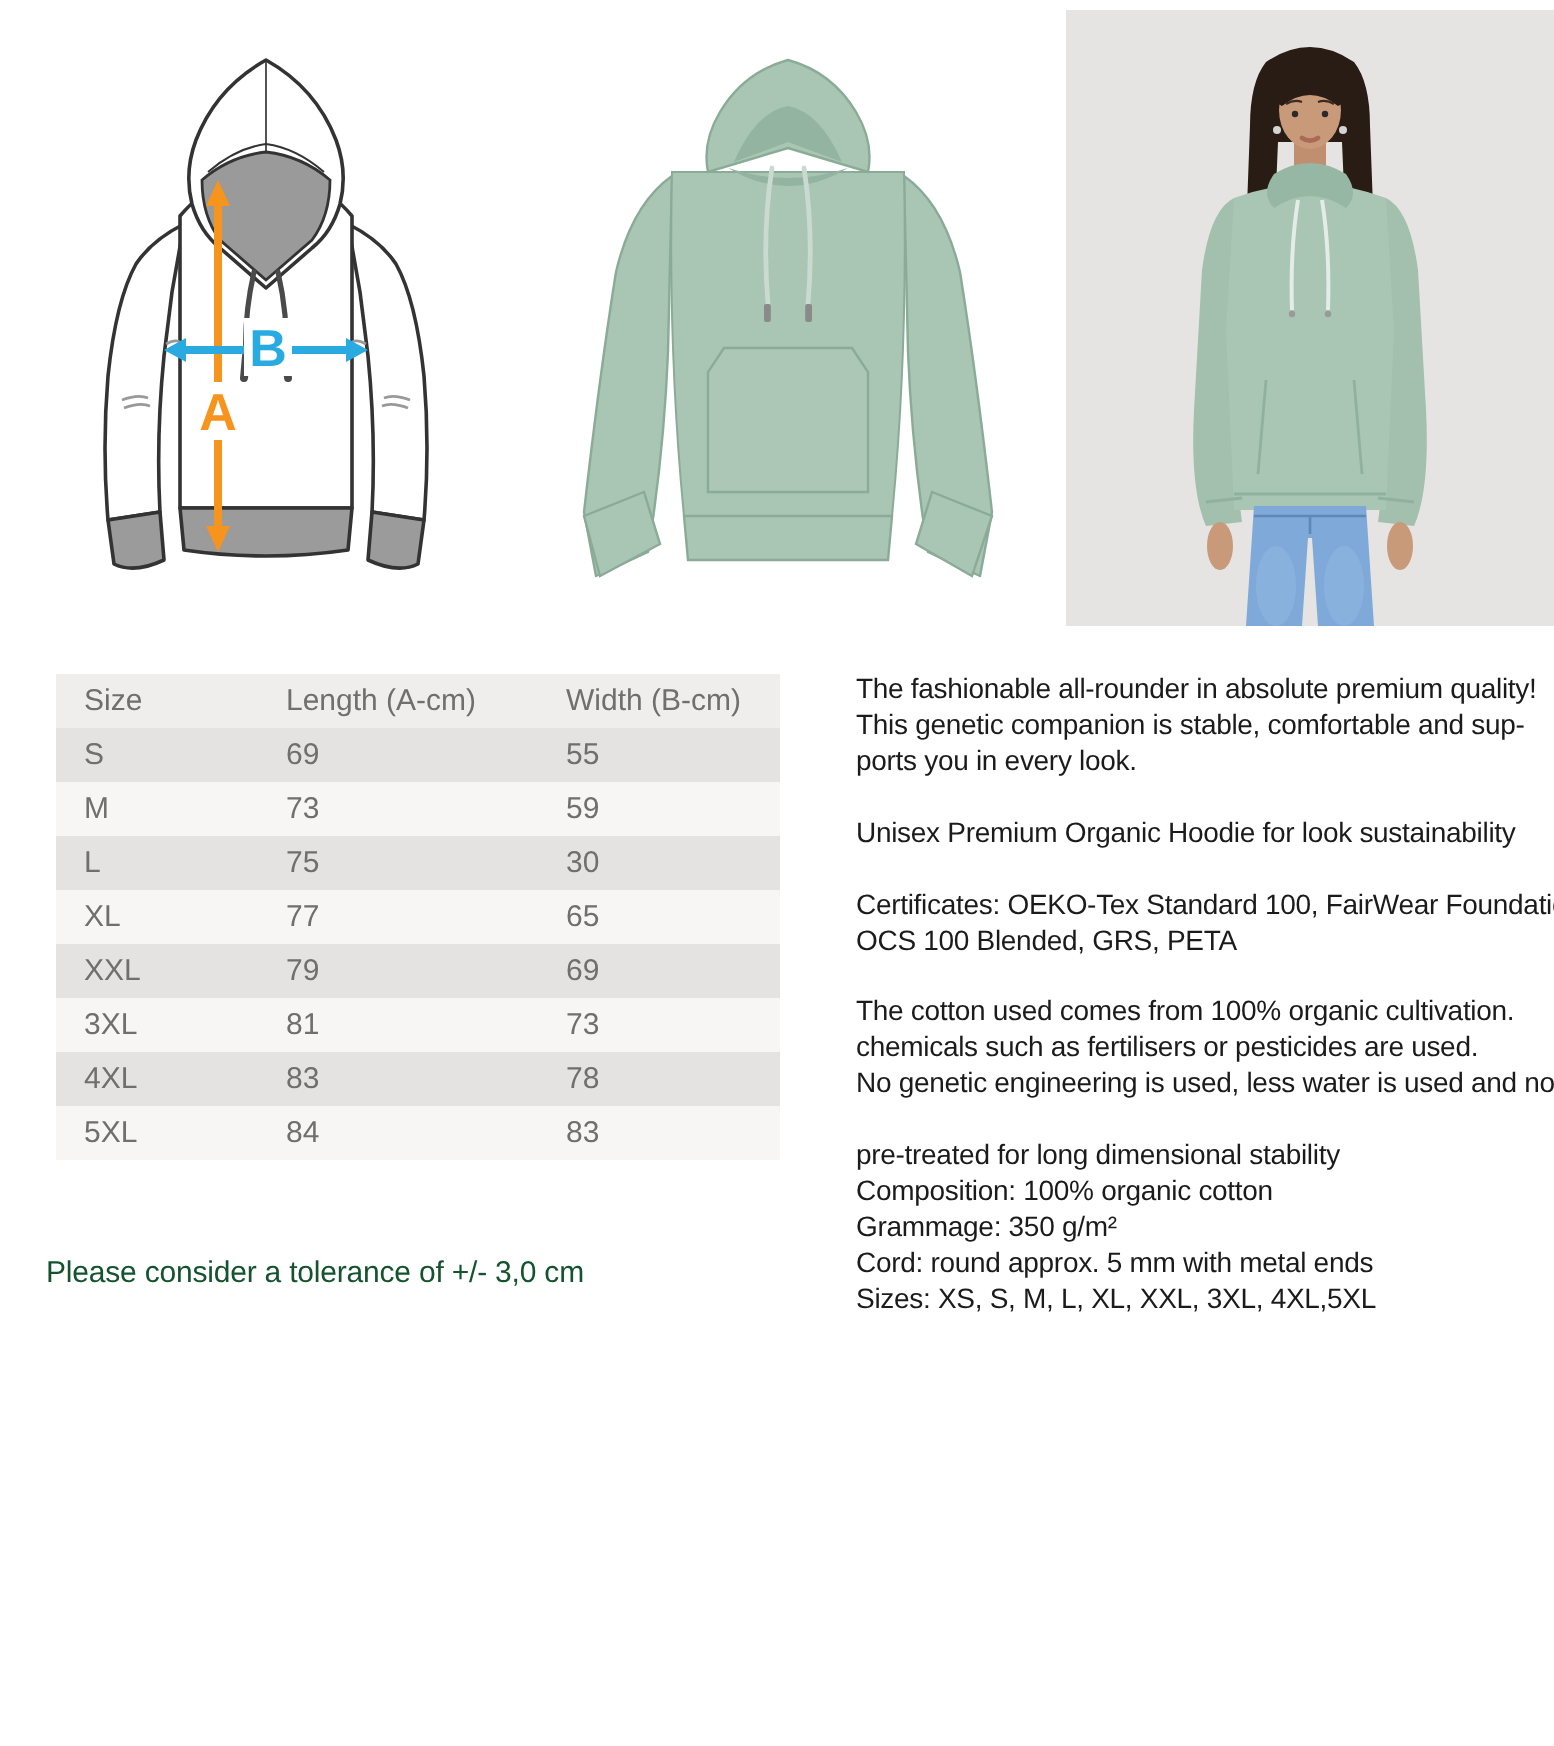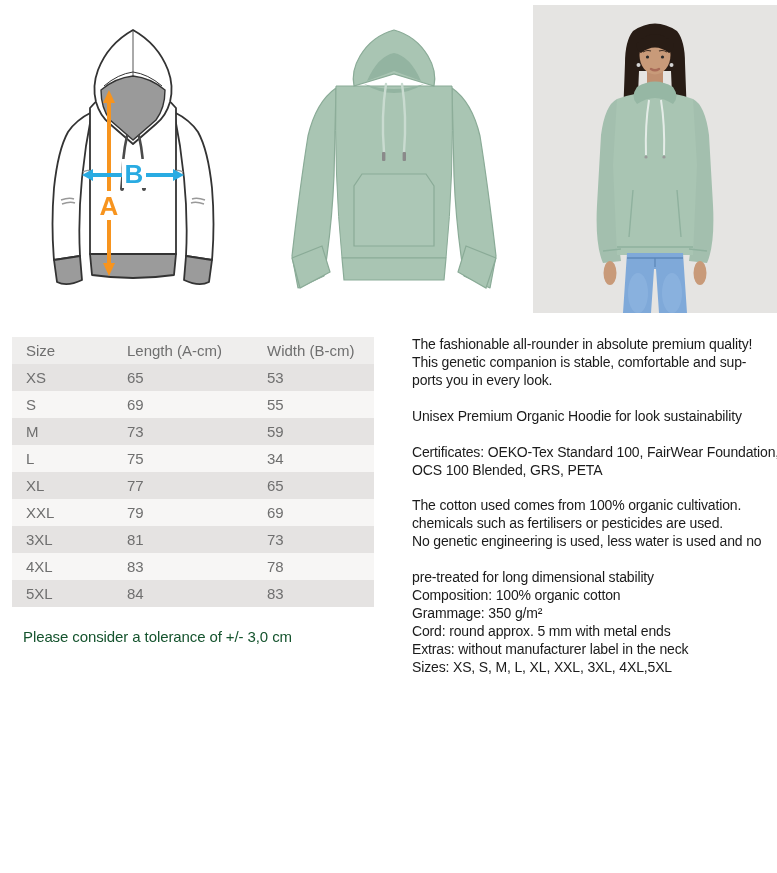--- a/index.html
+++ b/index.html
@@ -10,21 +10,21 @@
 
   
   .img-box { position:absolute; }
   .diagram-box { left:38px; top:28px; width:190px; height:265px; }
   .flat-box    { left:288px; top:26px; width:212px; height:280px; }
   .model-box   { left:533px; top:5px;  width:244px; height:308px; }
   .img-box svg { display:block; width:100%; height:100%; }
 
   
   table.size-table {
-    position:absolute; left:12px; top:337px; width:362px;
+    position:absolute; left:28px; top:337px; width:362px;
     border-collapse:collapse; table-layout:fixed;
     font-size:15px; color:#6f6f6f;
   }
   table.size-table th, table.size-table td {
     height:27px; padding:0 0 0 14px; font-weight:400; text-align:left;
     vertical-align:middle; overflow:hidden; white-space:nowrap;
   }
   table.size-table thead tr { background:#efeeed; }
   table.size-table tbody tr:nth-child(odd)  { background:#e5e3e2; }
   table.size-table tbody tr:nth-child(even) { background:#f7f6f5; }
@@ -32,21 +32,21 @@
   .tolerance-note {
     position:absolute; left:23px; top:628px;
     font-size:15px; color:#14532d; letter-spacing:-0.1px; white-space:nowrap;
   }
 
   
   .description {
     position:absolute; left:412px; top:336px; width:365px;
     font-size:14px; line-height:17.9px; color:#1b1b1b; letter-spacing:-0.15px;
   }
-  .description .para { margin:0 0 18px 0; }
+  .description .para { margin:0 0 18px 16px; }
   .description .line { white-space:nowrap; }
 </style>
 </head>
 <body>
 
 <div class="page">
 
   <div class="img-box diagram-box">
     <svg viewBox="0 0 190 265">
 
@@ -191,38 +191,33 @@
       </colgroup>
     <thead>
       <tr>
         <th>Size</th>
         <th>Length (A-cm)</th>
         <th>Width (B-cm)</th>
       </tr>
     </thead>
     <tbody>
         <tr>
-          <td>XS</td>
-          <td>65</td>
-          <td>53</td>
-        </tr>
-        <tr>
           <td>S</td>
           <td>69</td>
           <td>55</td>
         </tr>
         <tr>
           <td>M</td>
           <td>73</td>
           <td>59</td>
         </tr>
         <tr>
           <td>L</td>
           <td>75</td>
-          <td>34</td>
+          <td>30</td>
         </tr>
         <tr>
           <td>XL</td>
           <td>77</td>
           <td>65</td>
         </tr>
         <tr>
           <td>XXL</td>
           <td>79</td>
           <td>69</td>
@@ -263,18 +258,17 @@
       <div class="para">
         <div class="line">The cotton used comes from 100% organic cultivation.</div>
         <div class="line">chemicals such as fertilisers or pesticides are used.</div>
         <div class="line">No genetic engineering is used, less water is used and no</div>
       </div>
       <div class="para">
         <div class="line">pre-treated for long dimensional stability</div>
         <div class="line">Composition: 100% organic cotton</div>
         <div class="line">Grammage: 350 g/m²</div>
         <div class="line">Cord: round approx. 5 mm with metal ends</div>
-        <div class="line">Extras: without manufacturer label in the neck</div>
         <div class="line">Sizes: XS, S, M, L, XL, XXL, 3XL, 4XL,5XL</div>
       </div>
     </div>
 
 </div>
 
 </body></html>

